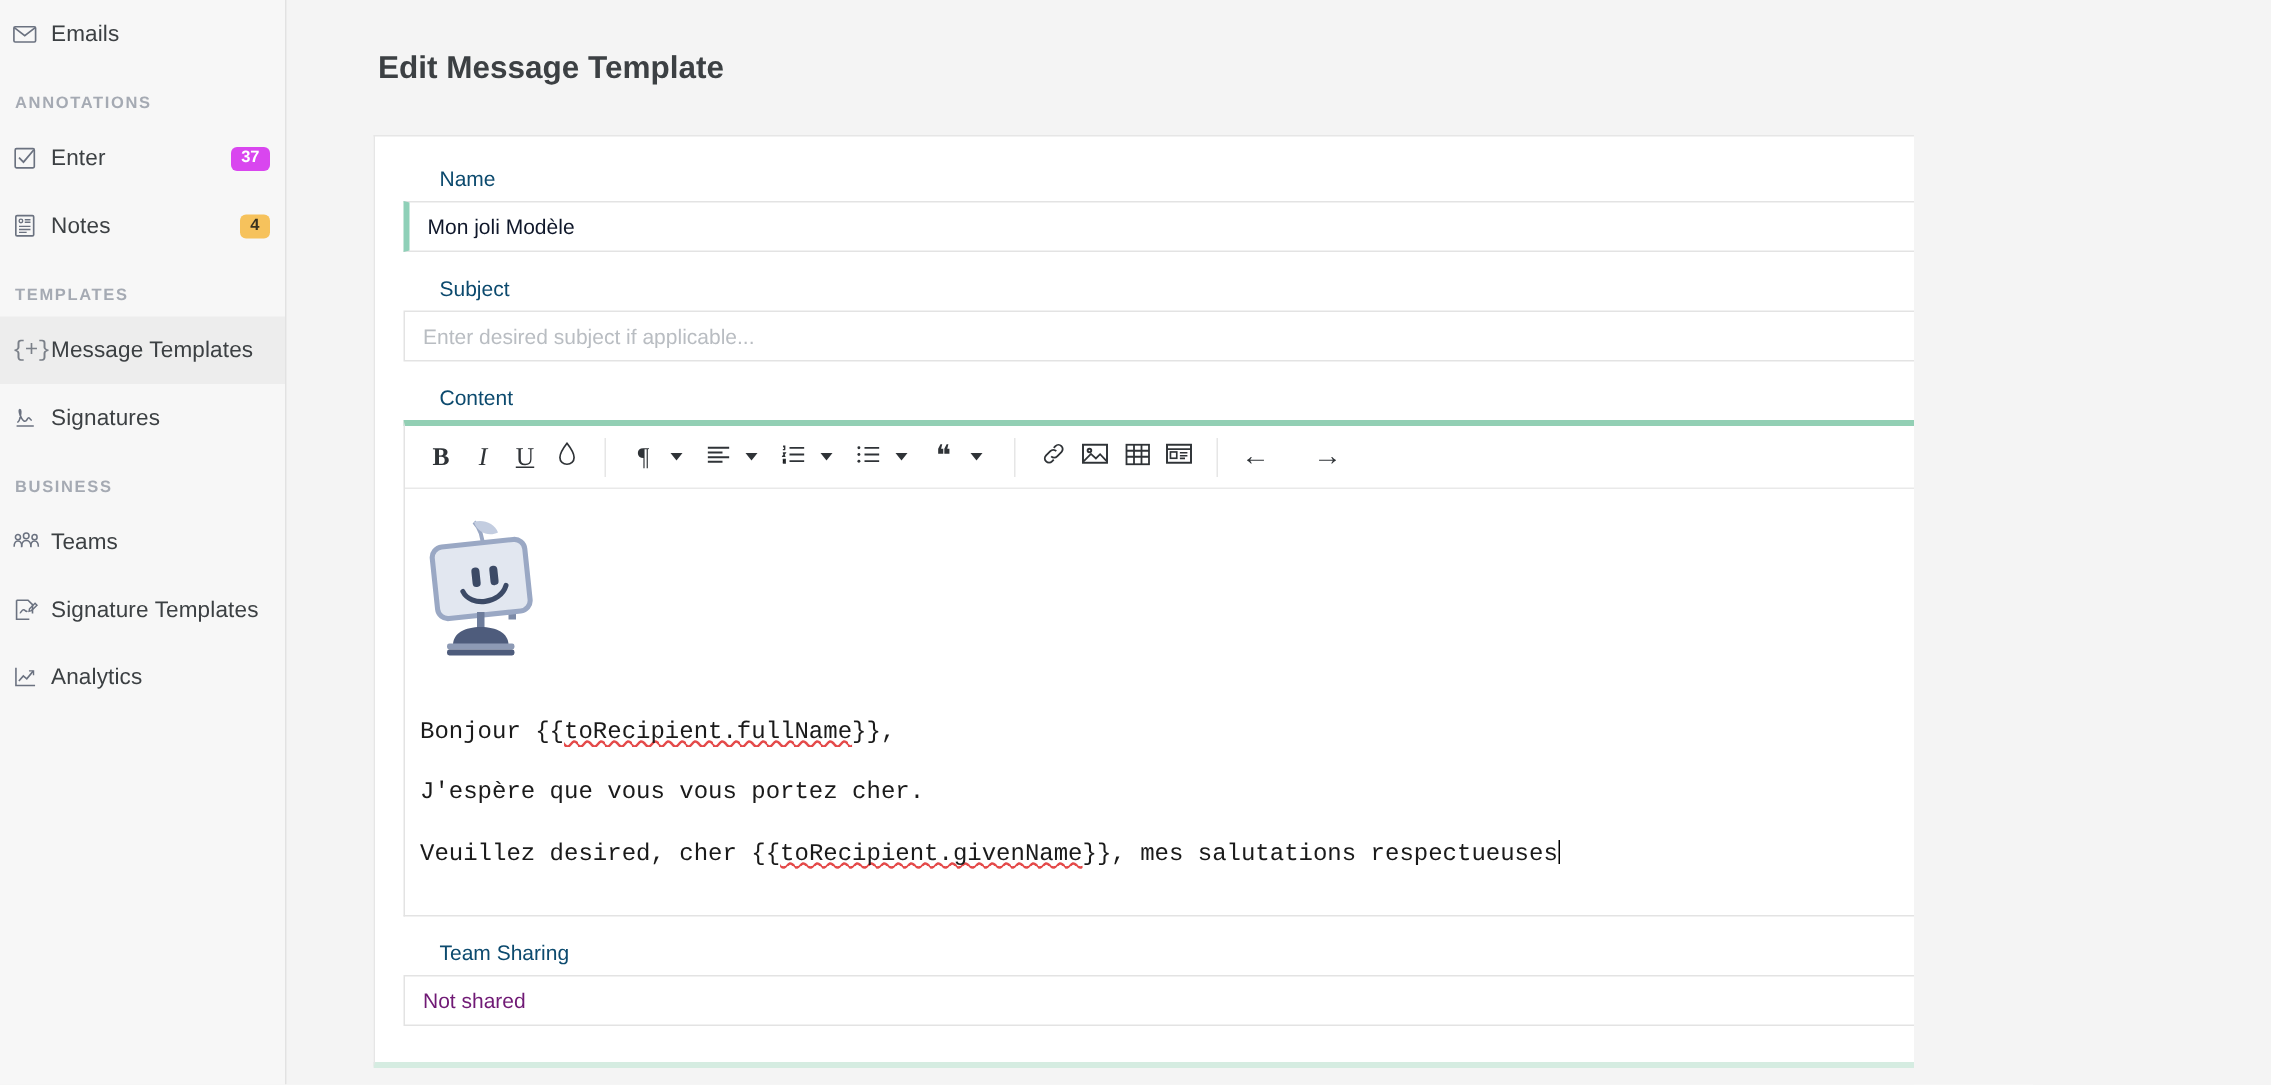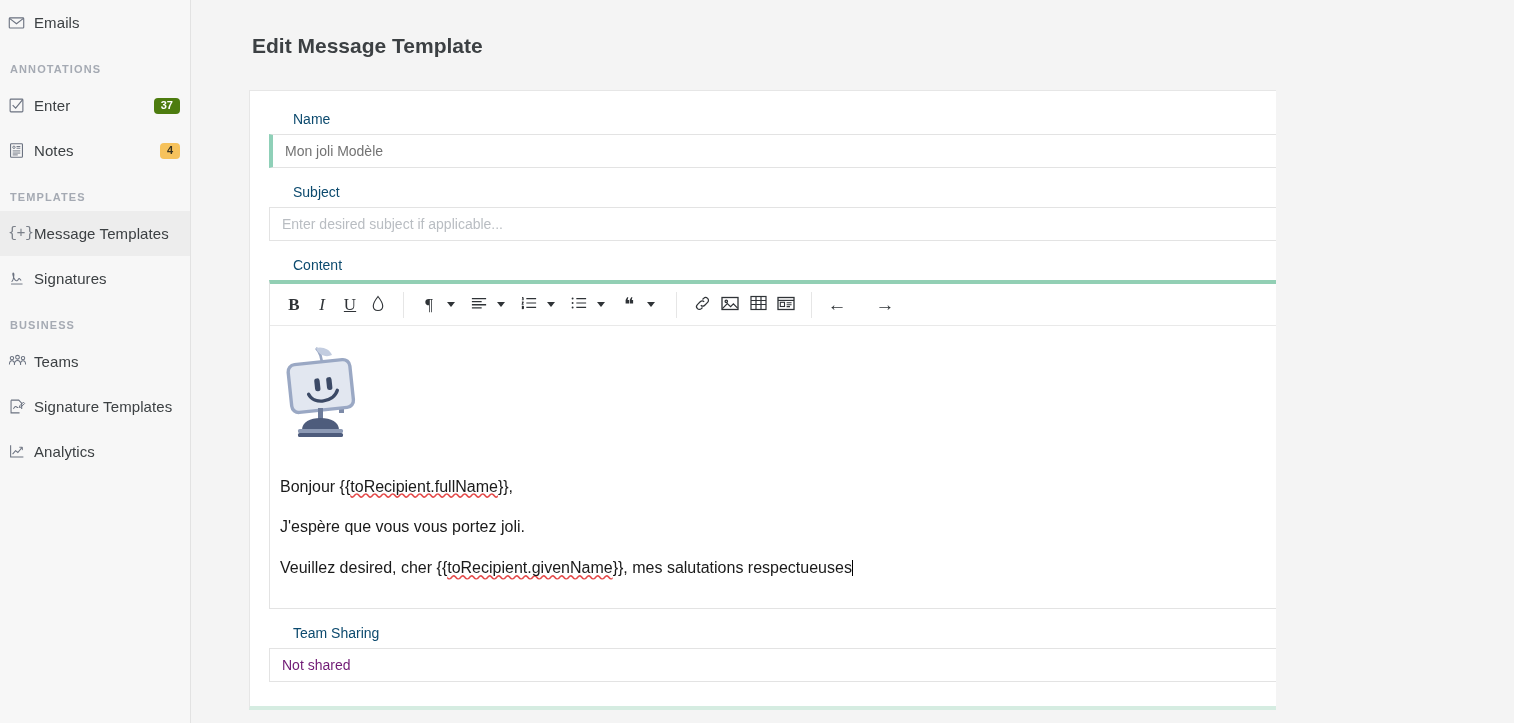--- a/index.html
+++ b/index.html
@@ -45,21 +45,21 @@
     white-space: nowrap;
   }
   .nav-badge {
     font-size: 11px;
     font-weight: bold;
     border-radius: 4px;
     padding: 2px 7px 3px;
     line-height: 1;
     margin-left: auto;
   }
-  .badge-blue { background: #4d7c0f; color: #ffffff; }
+  .badge-blue { background: #d946ef; color: #ffffff; }
   .badge-amber { background: #f6c25c; color: #3a3320; }
   .section-title {
     font-size: 11px;
     font-weight: bold;
     letter-spacing: 1.1px;
     color: #a5aab3;
     padding: 18px 0 8px 10px;
   }
   .brace-icon {
     font-size: 15px;
@@ -95,21 +95,21 @@
     margin-bottom: 7px;
     margin-left: 24px;
   }
   .field-group { margin-bottom: 16px; }
   .text-input {
     width: 100%;
     height: 34px;
     border: 1px solid #e3e3e3;
     background: #ffffff;
     font-size: 14px;
-    color: #737373;
+    color: #0f172a;
     padding: 0 12px;
     font-family: "Liberation Sans", sans-serif;
     outline: none;
   }
   .text-input.accented {
     border-left: 4px solid #8fd0b8;
   }
   .text-input::placeholder { color: #b9bdc2; }
 
   
@@ -146,21 +146,21 @@
     margin-left: 4px;
     margin-right: 3px;
     cursor: pointer;
   }
   .tb-combo { display: flex; align-items: center; margin-right: 7px; }
   .tb-spacer { width: 20px; }
 
   .editor-body {
     min-height: 242px;
     padding: 14px 10px 10px;
-    font-family: Liberation Sans, sans-serif;
+    font-family: Liberation Mono, monospace;
     font-size: 16px;
     color: #1a1a1a;
     line-height: 1.35;
   }
   .editor-body p { margin: 0 0 19px 0; }
   .mascot { margin: 4px 0 30px 2px; }
   .squiggle {
     text-decoration: underline wavy #e44a4a;
     text-decoration-skip-ink: none;
   }
@@ -463,21 +463,21 @@
                 </g>
                 <rect x="36" y="64" width="5" height="12" fill="#6d7c9b"></rect>
                 <path d="M20 86 C20 78 28 74 38.5 74 C49 74 57 78 57 86 Z" fill="#4e5c7c"></path>
                 <rect x="16" y="85" width="45" height="4" rx="1.6" fill="#8d9ab5"></rect>
                 <rect x="16" y="89" width="45" height="4" rx="1.6" fill="#4e5c7c"></rect>
               </svg>
             </div>
 
             <p><span>Bonjour {{</span><span class="squiggle">toRecipient.fullName</span><span>}},</span></p>
 
-            <p><span>J'espère que vous vous portez joli.</span></p>
+            <p><span>J'espère que vous vous portez cher.</span></p>
 
             <p><span>Veuillez desired, cher {{</span><span class="squiggle">toRecipient.givenName</span><span>}}, mes salutations respectueuses</span><span class="caret-bar"></span></p>
 
           </div>
         </div>
       </div>
 
       <div class="field-group" style="margin-bottom:0;">
         <div class="field-label">Team Sharing</div>
         <div class="select-wrap">

